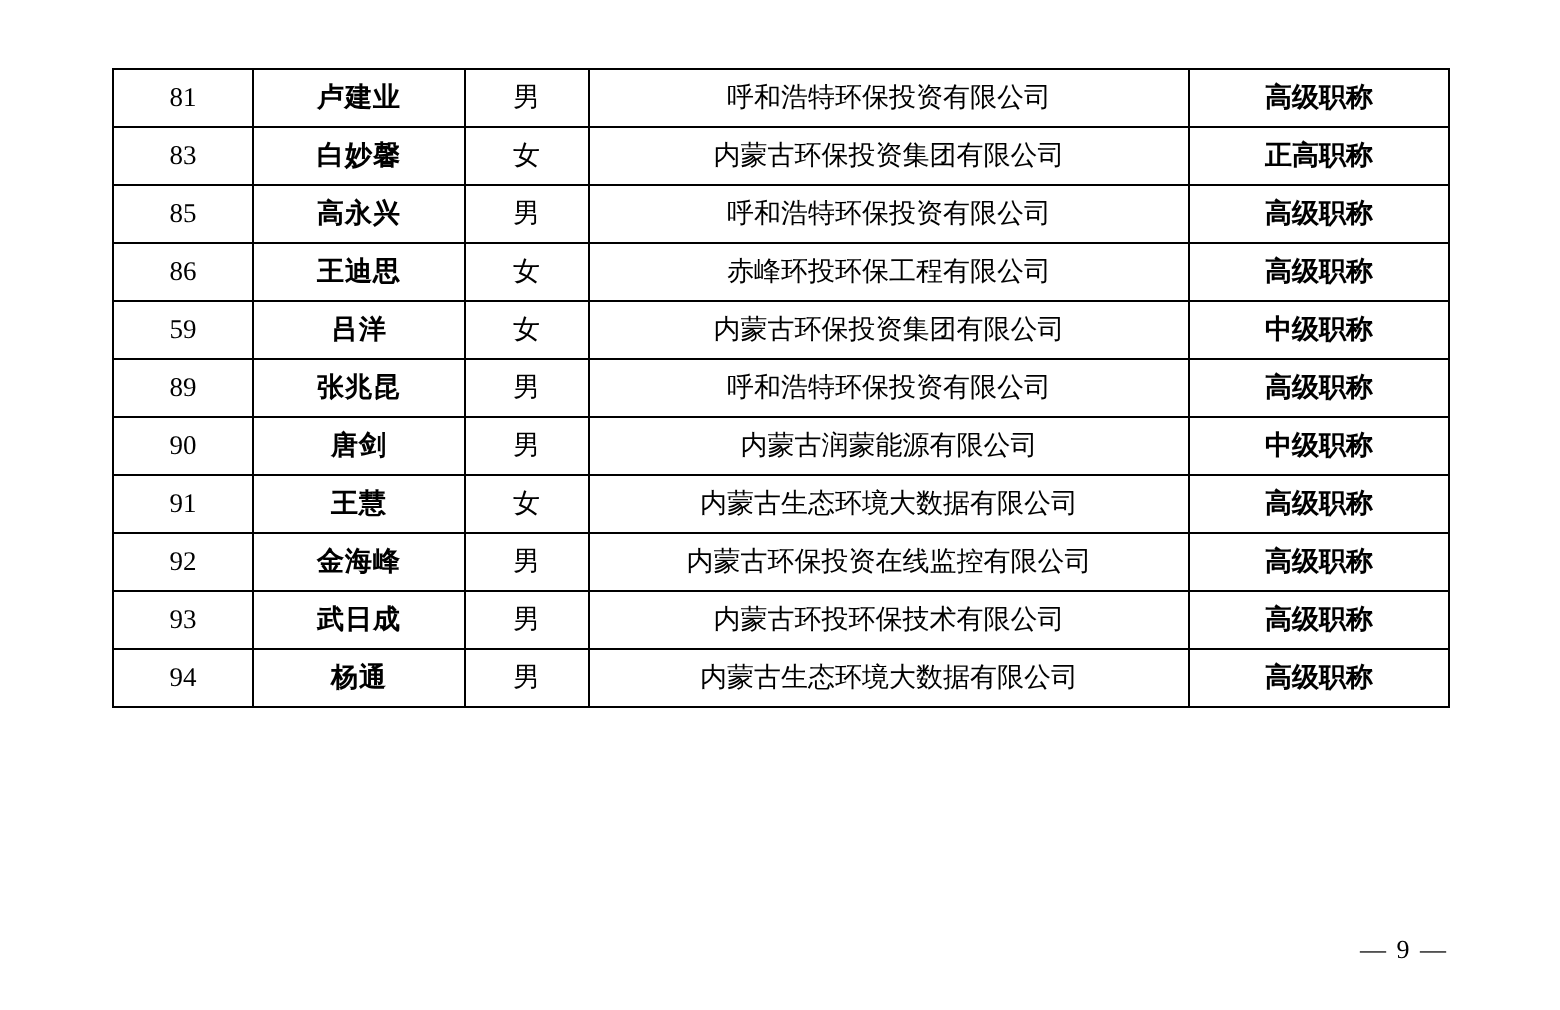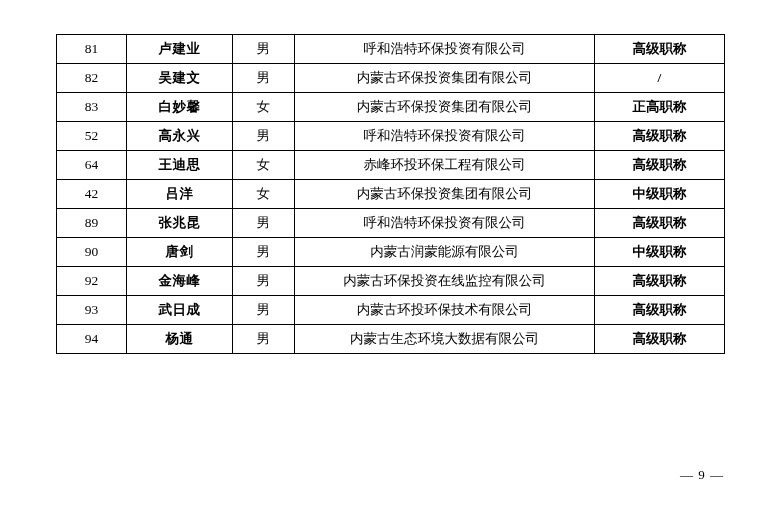--- a/index.html
+++ b/index.html
@@ -77,67 +77,67 @@
     </colgroup>
     <tbody id="table-body">
         <tr>
           <td class="cell-index">81</td>
           <td class="cell-name">卢建业</td>
           <td class="cell-sex">男</td>
           <td class="cell-org">呼和浩特环保投资有限公司</td>
           <td class="cell-title">高级职称</td>
         </tr>
         <tr>
-          <td class="cell-index">82</td>
-          <td class="cell-name">吴建文</td>
-          <td class="cell-sex">男</td>
-          <td class="cell-org">内蒙古环保投资集团有限公司</td>
-          <td class="cell-title">/</td>
-        </tr>
-        <tr>
           <td class="cell-index">83</td>
           <td class="cell-name">白妙馨</td>
           <td class="cell-sex">女</td>
           <td class="cell-org">内蒙古环保投资集团有限公司</td>
           <td class="cell-title">正高职称</td>
         </tr>
         <tr>
-          <td class="cell-index">52</td>
+          <td class="cell-index">85</td>
           <td class="cell-name">高永兴</td>
           <td class="cell-sex">男</td>
           <td class="cell-org">呼和浩特环保投资有限公司</td>
           <td class="cell-title">高级职称</td>
         </tr>
         <tr>
-          <td class="cell-index">64</td>
+          <td class="cell-index">86</td>
           <td class="cell-name">王迪思</td>
           <td class="cell-sex">女</td>
           <td class="cell-org">赤峰环投环保工程有限公司</td>
           <td class="cell-title">高级职称</td>
         </tr>
         <tr>
-          <td class="cell-index">42</td>
+          <td class="cell-index">59</td>
           <td class="cell-name">吕洋</td>
           <td class="cell-sex">女</td>
           <td class="cell-org">内蒙古环保投资集团有限公司</td>
           <td class="cell-title">中级职称</td>
         </tr>
         <tr>
           <td class="cell-index">89</td>
           <td class="cell-name">张兆昆</td>
           <td class="cell-sex">男</td>
           <td class="cell-org">呼和浩特环保投资有限公司</td>
           <td class="cell-title">高级职称</td>
         </tr>
         <tr>
           <td class="cell-index">90</td>
           <td class="cell-name">唐剑</td>
           <td class="cell-sex">男</td>
           <td class="cell-org">内蒙古润蒙能源有限公司</td>
           <td class="cell-title">中级职称</td>
+        </tr>
+        <tr>
+          <td class="cell-index">91</td>
+          <td class="cell-name">王慧</td>
+          <td class="cell-sex">女</td>
+          <td class="cell-org">内蒙古生态环境大数据有限公司</td>
+          <td class="cell-title">高级职称</td>
         </tr>
         <tr>
           <td class="cell-index">92</td>
           <td class="cell-name">金海峰</td>
           <td class="cell-sex">男</td>
           <td class="cell-org">内蒙古环保投资在线监控有限公司</td>
           <td class="cell-title">高级职称</td>
         </tr>
         <tr>
           <td class="cell-index">93</td>

